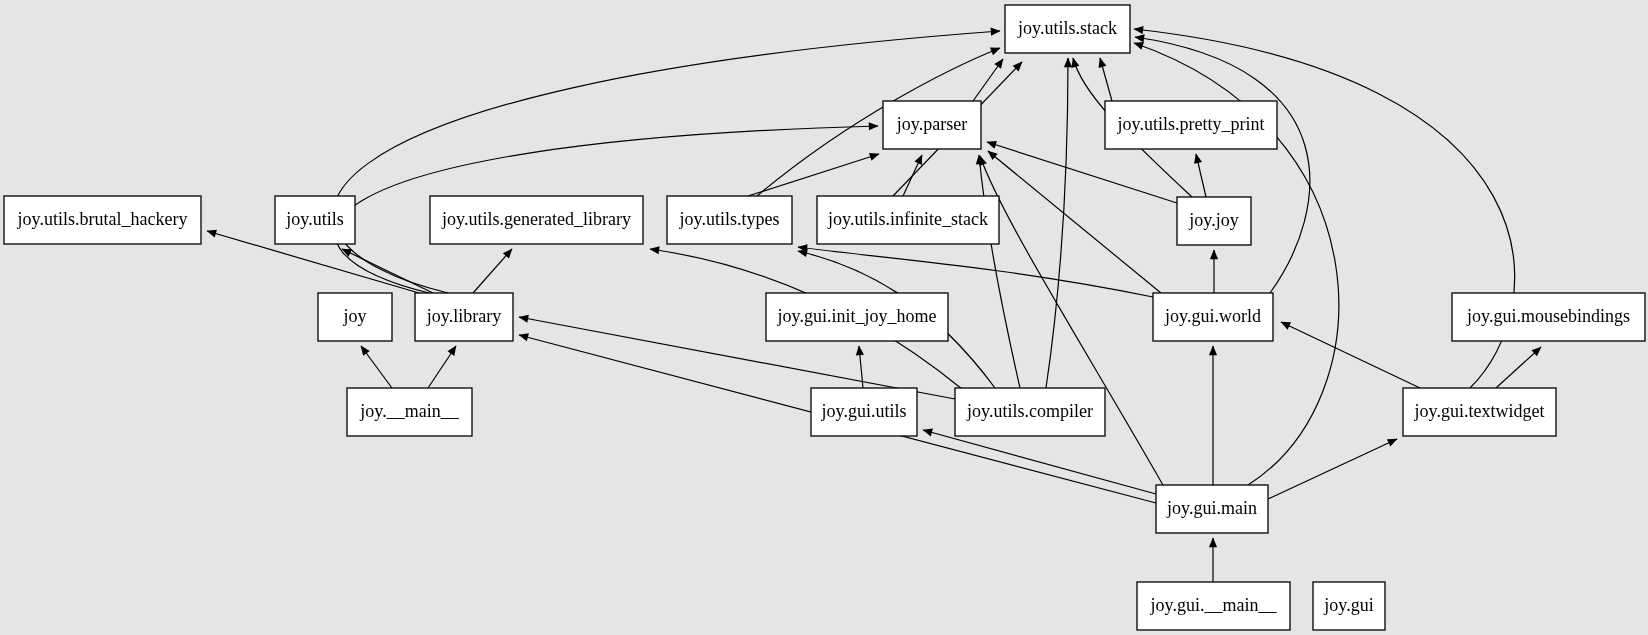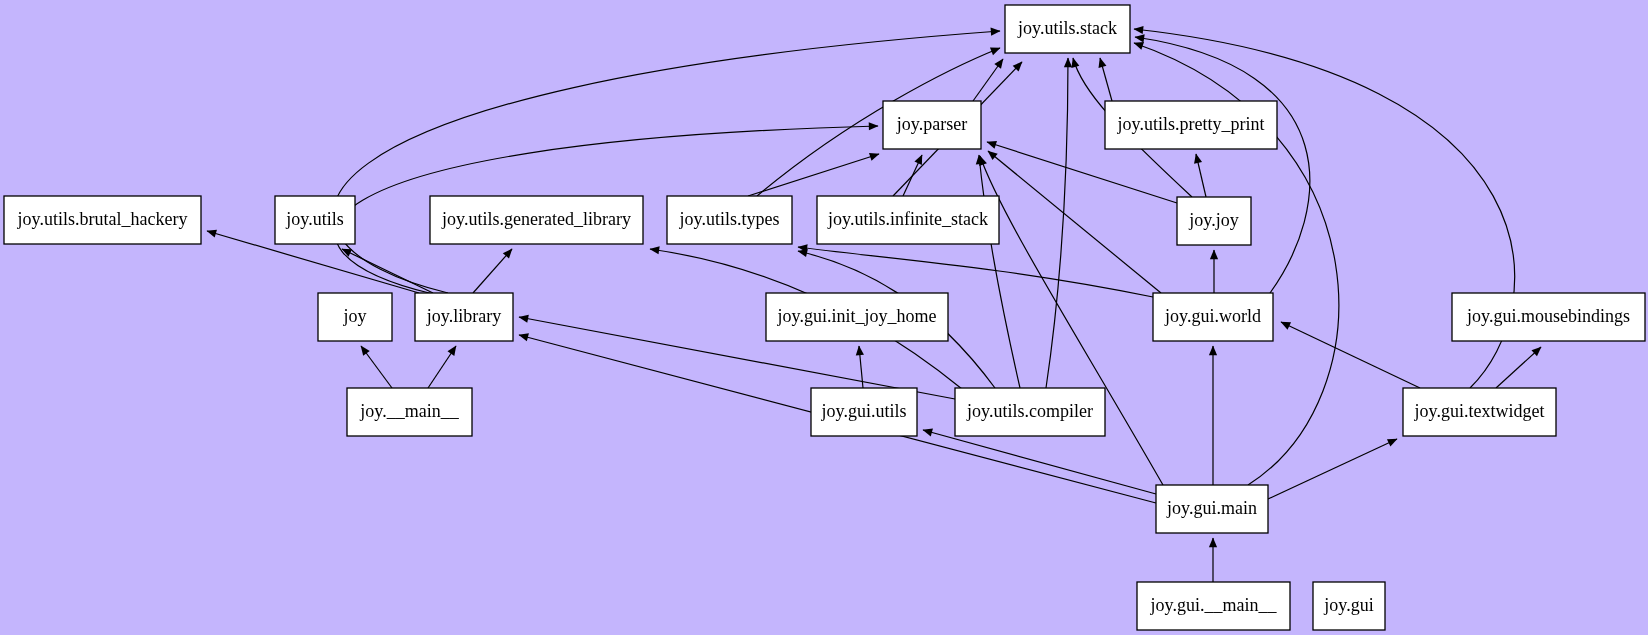--- a/index.html
+++ b/index.html
@@ -1,16 +1,16 @@
 <!DOCTYPE html>
 <html><head>
 <meta charset="utf-8">
 <style>
   html,body{margin:0;padding:0;background:#ffffff;}
-  .stage{position:relative;width:1648px;height:635px;background:#c4b5fd;overflow:hidden;}
+  .stage{position:relative;width:1648px;height:635px;background:#e5e5e5;overflow:hidden;}
   svg{display:block;}
   .node-box{fill:#ffffff;stroke:#000000;stroke-width:1.3px;}
   .node-label{font-family:"Liberation Serif","DejaVu Serif",serif;font-size:18px;fill:#000000;
               text-anchor:middle;dominant-baseline:middle;}
   .edge{fill:none;stroke:#000000;stroke-width:1.2px;}
 </style>
 </head>
 <body>
 
 <div class="stage">

